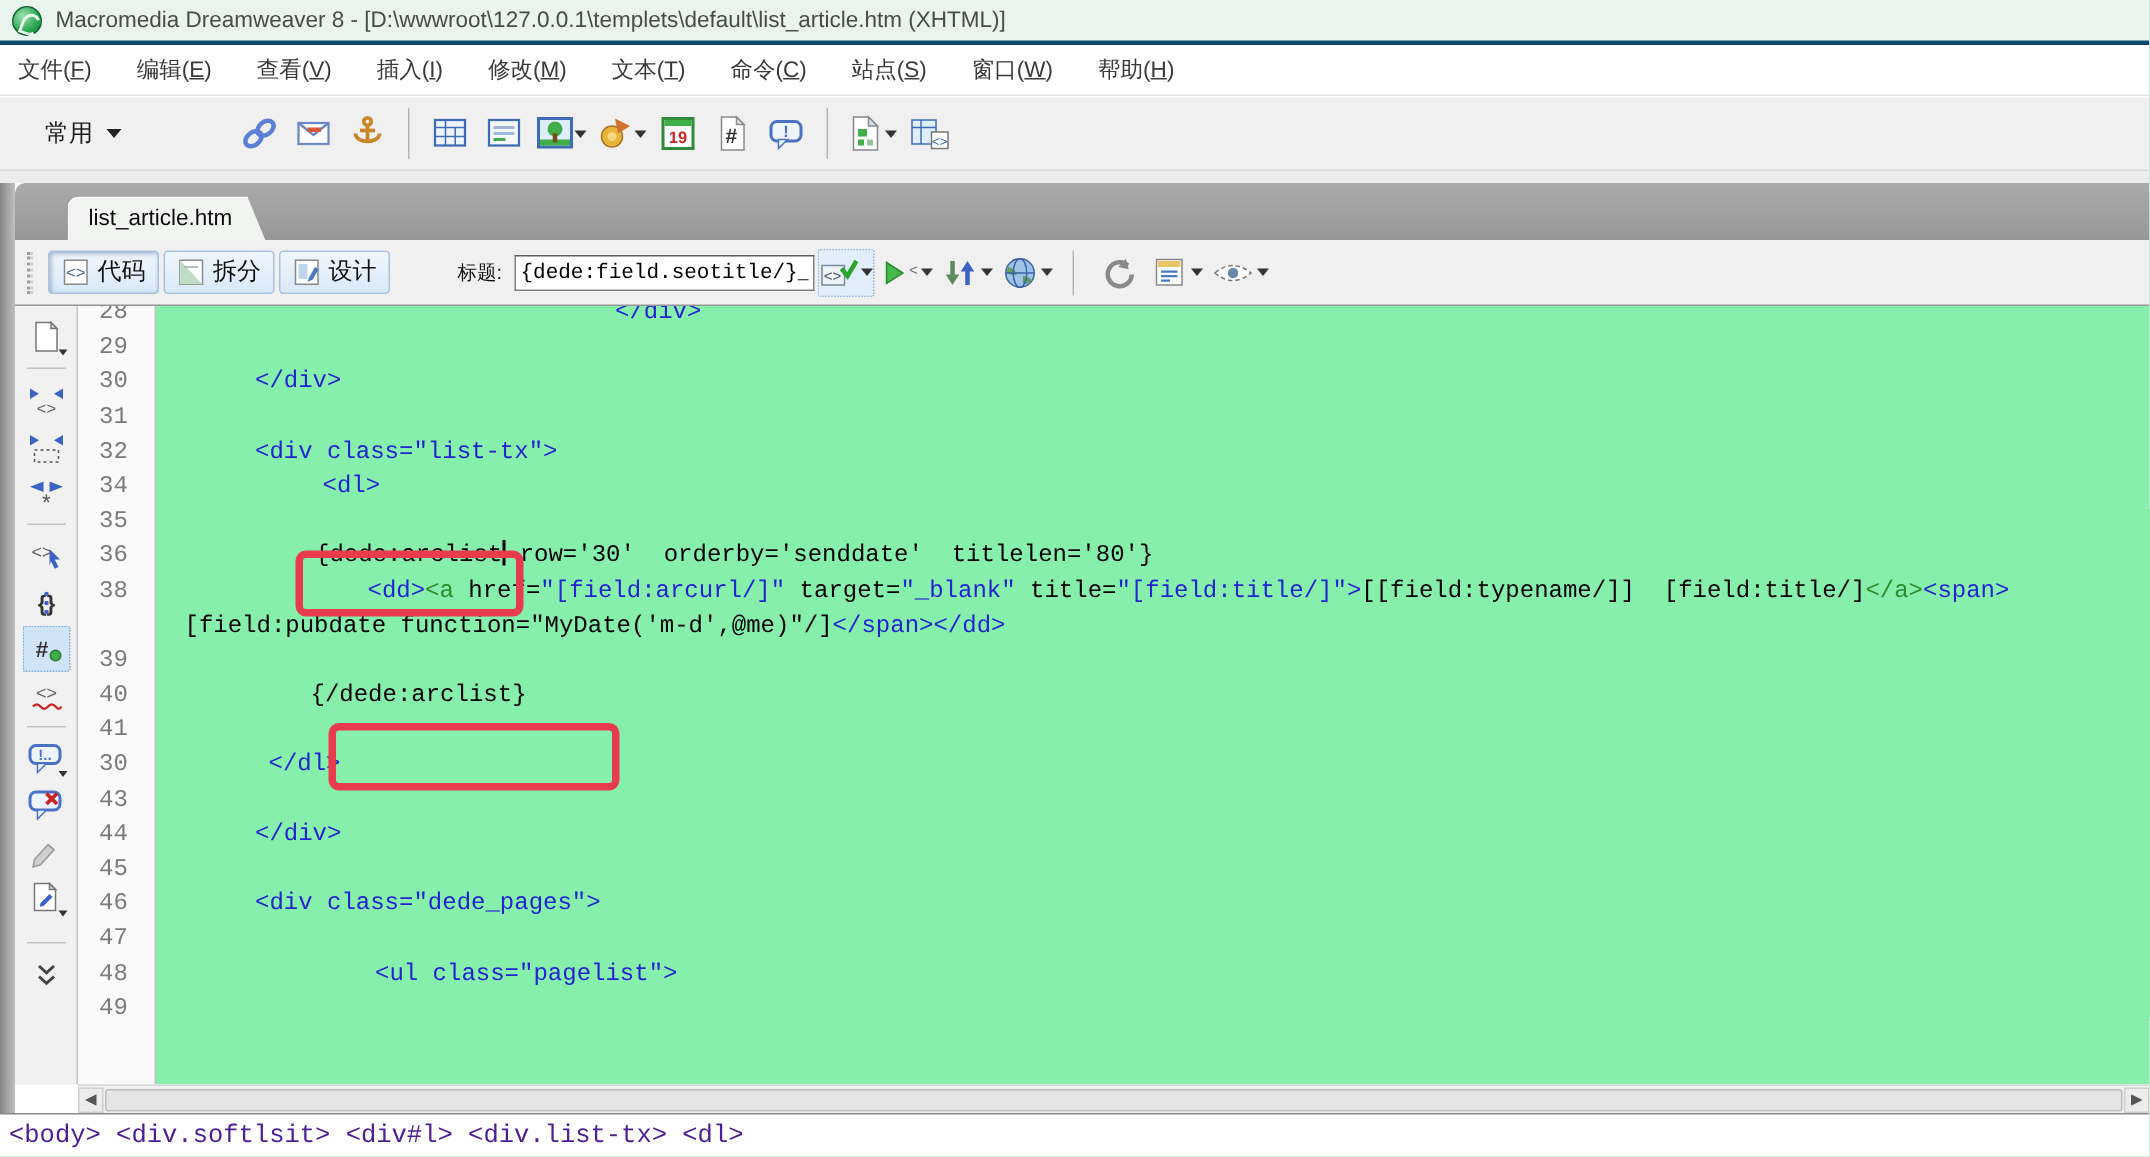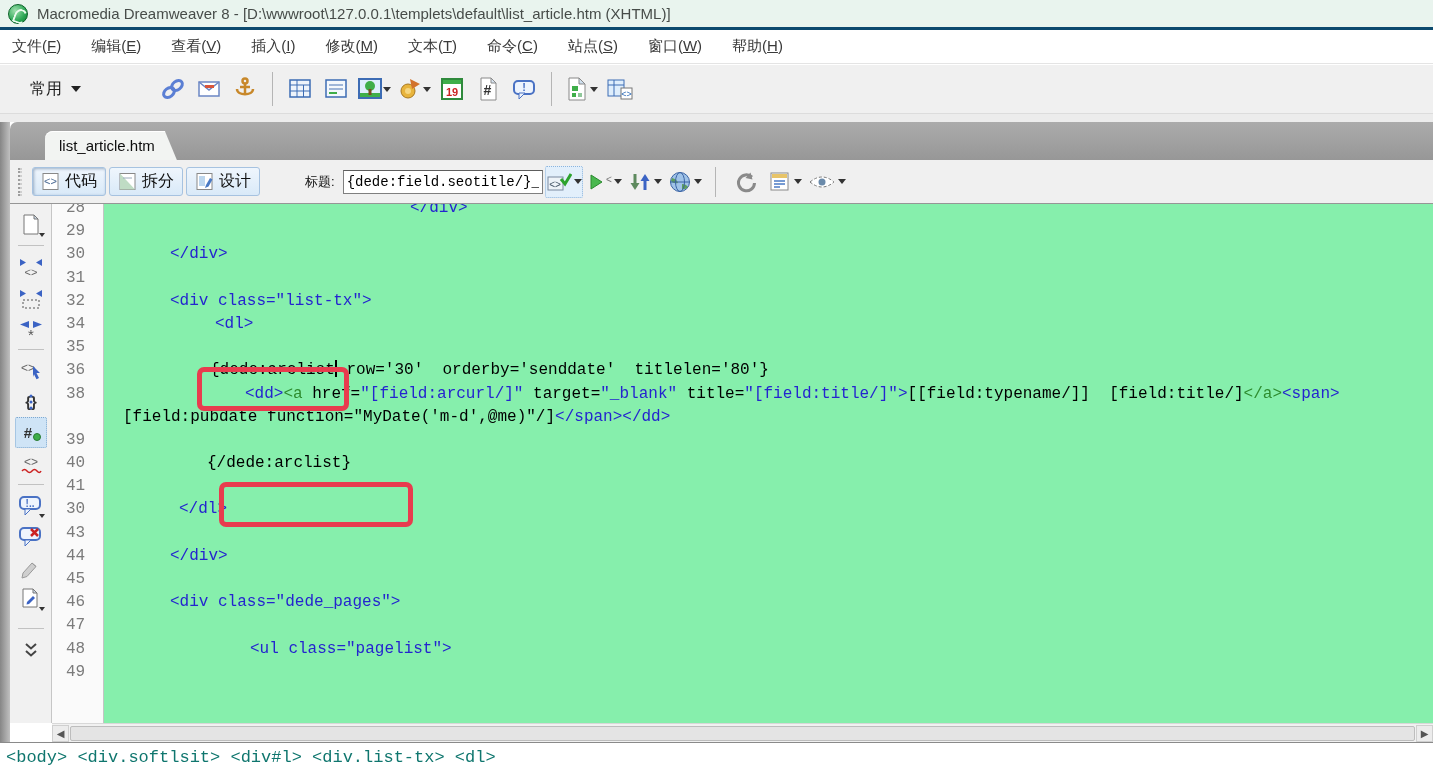--- a/index.html
+++ b/index.html
@@ -85,21 +85,21 @@
   
   .hscroll { position:absolute; left:52px; right:0; top:723px; height:19px; background:#f1f1f1;
     border-top:1px solid #d8d8d8; display:flex; align-items:center; }
   .sarrow { width:17px; height:17px; display:flex; align-items:center; justify-content:center;
     color:#555; font-size:10px; background:#ececec; border:1px solid #cfcfcf; }
   .sthumb { flex:1; height:15px; background:#e4e4e4; border:1px solid #bdbdbd; border-radius:2px; margin:0 1px; }
 
   
   .statusbar { position:absolute; left:0; right:0; top:742px; height:29px; background:#fff;
     border-top:1px solid #8a8a8a; display:flex; align-items:center; padding-left:6px;
-    font-family:"Liberation Mono", monospace; font-size:17px; color:#0f766e; }
+    font-family:"Liberation Mono", monospace; font-size:17px; color:#4c1d95; }
 </style>
 </head>
 <body>
 
 <div class="page">
 
   <div class="titlebar">
     <span class="app-icon"></span>
     <span class="title-text">Macromedia Dreamweaver 8 - [D:\wwwroot\127.0.0.1\templets\default\list_article.htm (XHTML)]</span>
   </div>

